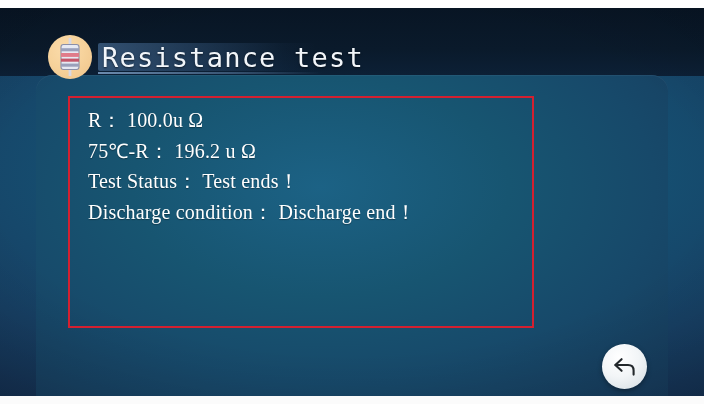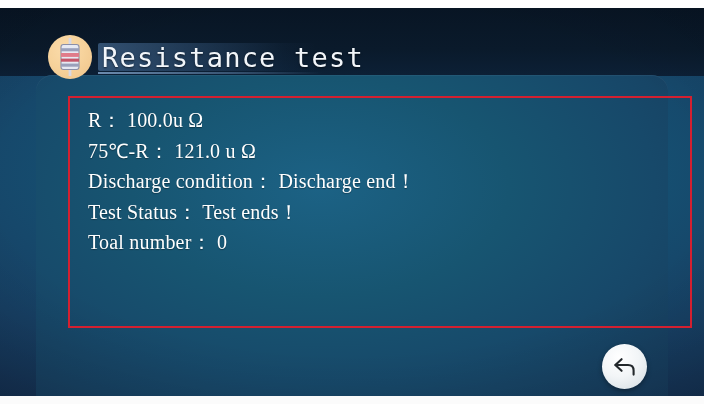--- a/index.html
+++ b/index.html
@@ -132,21 +132,21 @@
     line-height: 1;
     white-space: nowrap;
     text-shadow: 0 1px 2px rgba(0,0,0,0.55);
   }
 
   
   .readout-box {
     position: absolute;
     left: 68px;
     top: 88px;
-    width: 624px;
+    width: 466px;
     height: 232px;
     box-sizing: border-box;
     border: 2px solid #d42030;
     z-index: 5;
   }
   .readout-list {
     position: absolute;
     left: 18px;
     top: 7px;
     right: 10px;
@@ -220,24 +220,23 @@
         <span class="title-hl"></span>
         <span class="title-underline"></span>
         <span class="title-text">Resistance test</span>
       </span>
 
     </div>
 
     <div class="readout-box">
       <div class="readout-list">
         <div class="readout-line">R： 100.0u Ω</div>
-        <div class="readout-line">75℃-R： 121.0 u Ω</div>
+        <div class="readout-line">75℃-R： 196.2 u Ω</div>
+        <div class="readout-line">Test Status： Test ends！</div>
         <div class="readout-line">Discharge condition： Discharge end！</div>
-        <div class="readout-line">Test Status： Test ends！</div>
-        <div class="readout-line">Toal number： 0</div>
       </div>
     </div>
 
     <div class="back-button" title="Back">
       <span>
         <svg width="26" height="22" viewBox="0 0 26 22" aria-hidden="true">
           <path d="M9.6 3.2 L3.3 9.0 L9.6 14.8" fill="none" stroke="#23282c" stroke-width="2.1" stroke-linecap="round" stroke-linejoin="round"></path>
           <path d="M3.6 9.0 H16.0 C19.6 9.0 21.6 11.2 21.6 14.4 V18.6" fill="none" stroke="#23282c" stroke-width="2.1" stroke-linecap="round" stroke-linejoin="round"></path>
         </svg>
       </span>

